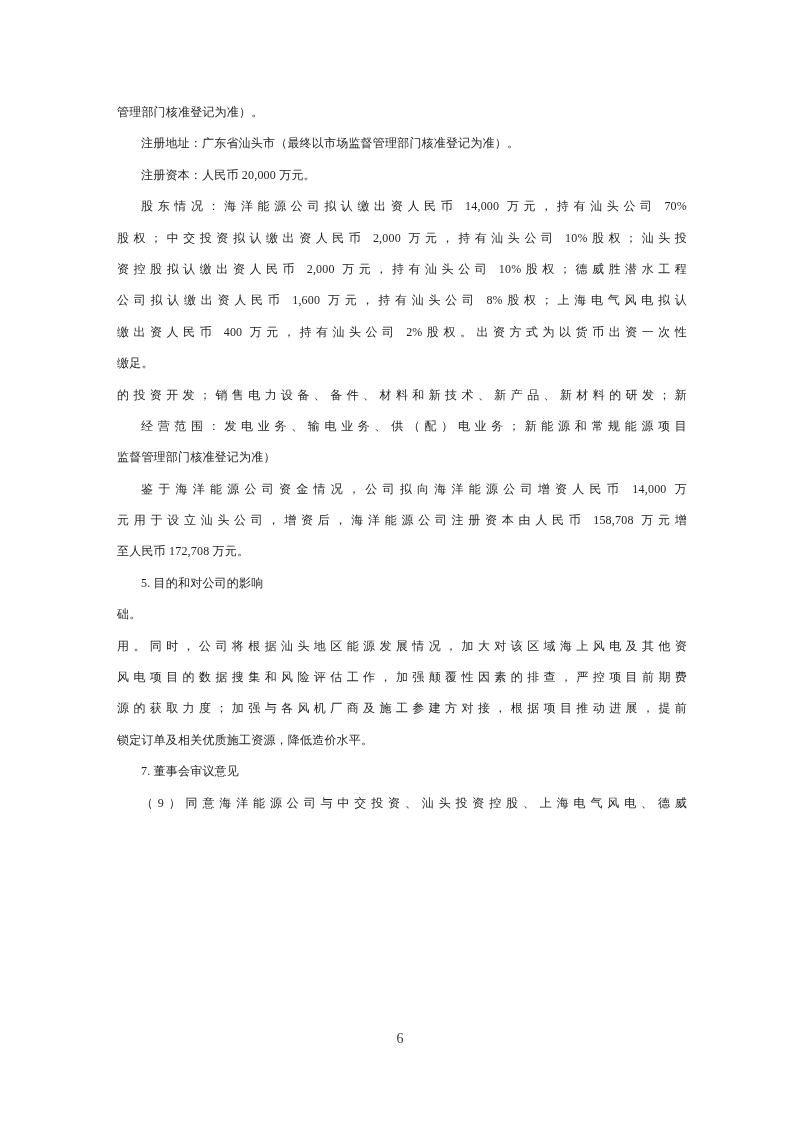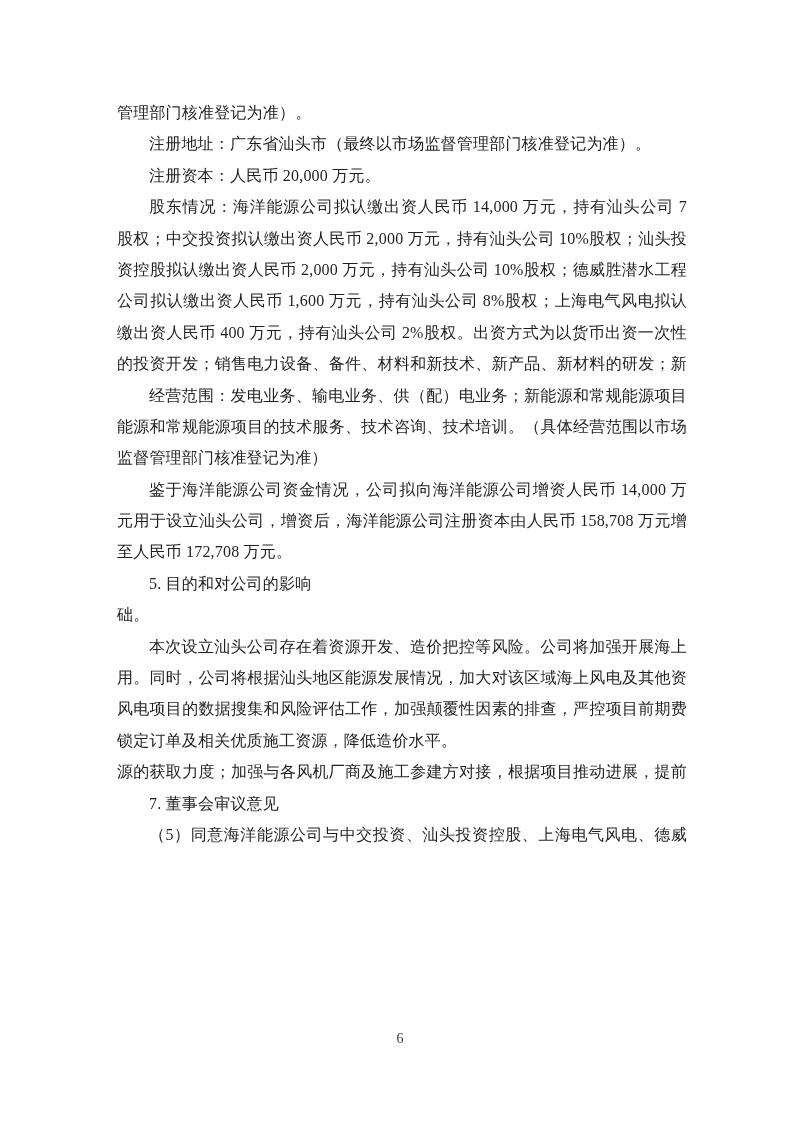--- a/index.html
+++ b/index.html
@@ -20,21 +20,21 @@
     height: 1131px;
     background: #ffffff;
   }
   .doc-body {
     position: absolute;
     left: 117px;
     top: 97px;
     width: 570px;
   }
   .line {
-    font-size: 16px;
+    font-size: 12px;
     line-height: 31.4px;
     height: 31.4px;
     overflow: hidden;
     white-space: normal;
     word-break: break-all;
     letter-spacing: 0.2px;
   }
   .line.indent {
     text-indent: 2em;
   }
@@ -62,33 +62,32 @@
 <div class="page">
   <div class="doc-body">
       <div class="line">管理部门核准登记为准）。</div>
       <div class="line indent">注册地址：广东省汕头市（最终以市场监督管理部门核准登记为准）。</div>
       <div class="line indent">注册资本：人民币 20,000 万元。</div>
       <div class="line indent fill">股东情况：海洋能源公司拟认缴出资人民币 14,000 万元，持有汕头公司 70%</div>
       <div class="line fill">股权；中交投资拟认缴出资人民币 2,000 万元，持有汕头公司 10%股权；汕头投</div>
       <div class="line fill">资控股拟认缴出资人民币 2,000 万元，持有汕头公司 10%股权；德威胜潜水工程</div>
       <div class="line fill">公司拟认缴出资人民币 1,600 万元，持有汕头公司 8%股权；上海电气风电拟认</div>
       <div class="line fill">缴出资人民币 400 万元，持有汕头公司 2%股权。出资方式为以货币出资一次性</div>
+      <div class="line">缴足。</div>
       <div class="line fill">的投资开发；销售电力设备、备件、材料和新技术、新产品、新材料的研发；新</div>
       <div class="line indent fill">经营范围：发电业务、输电业务、供（配）电业务；新能源和常规能源项目</div>
-      <div class="line fill">能源和常规能源项目的技术服务、技术咨询、技术培训。（具体经营范围以市场</div>
       <div class="line">监督管理部门核准登记为准）</div>
       <div class="line indent fill">鉴于海洋能源公司资金情况，公司拟向海洋能源公司增资人民币 14,000 万</div>
       <div class="line fill">元用于设立汕头公司，增资后，海洋能源公司注册资本由人民币 158,708 万元增</div>
       <div class="line">至人民币 172,708 万元。</div>
       <div class="line indent">5. 目的和对公司的影响</div>
       <div class="line">础。</div>
-      <div class="line indent fill">本次设立汕头公司存在着资源开发、造价把控等风险。公司将加强开展海上</div>
       <div class="line fill">用。同时，公司将根据汕头地区能源发展情况，加大对该区域海上风电及其他资</div>
       <div class="line fill">风电项目的数据搜集和风险评估工作，加强颠覆性因素的排查，严控项目前期费</div>
+      <div class="line fill">源的获取力度；加强与各风机厂商及施工参建方对接，根据项目推动进展，提前</div>
       <div class="line">锁定订单及相关优质施工资源，降低造价水平。</div>
-      <div class="line fill">源的获取力度；加强与各风机厂商及施工参建方对接，根据项目推动进展，提前</div>
       <div class="line indent">7. 董事会审议意见</div>
-      <div class="line indent fill">（5）同意海洋能源公司与中交投资、汕头投资控股、上海电气风电、德威</div>
+      <div class="line indent fill">（9）同意海洋能源公司与中交投资、汕头投资控股、上海电气风电、德威</div>
     </div>
   <div class="footer">
     <span class="pagenum">6</span>
   </div>
 </div>
 
 </body></html>

